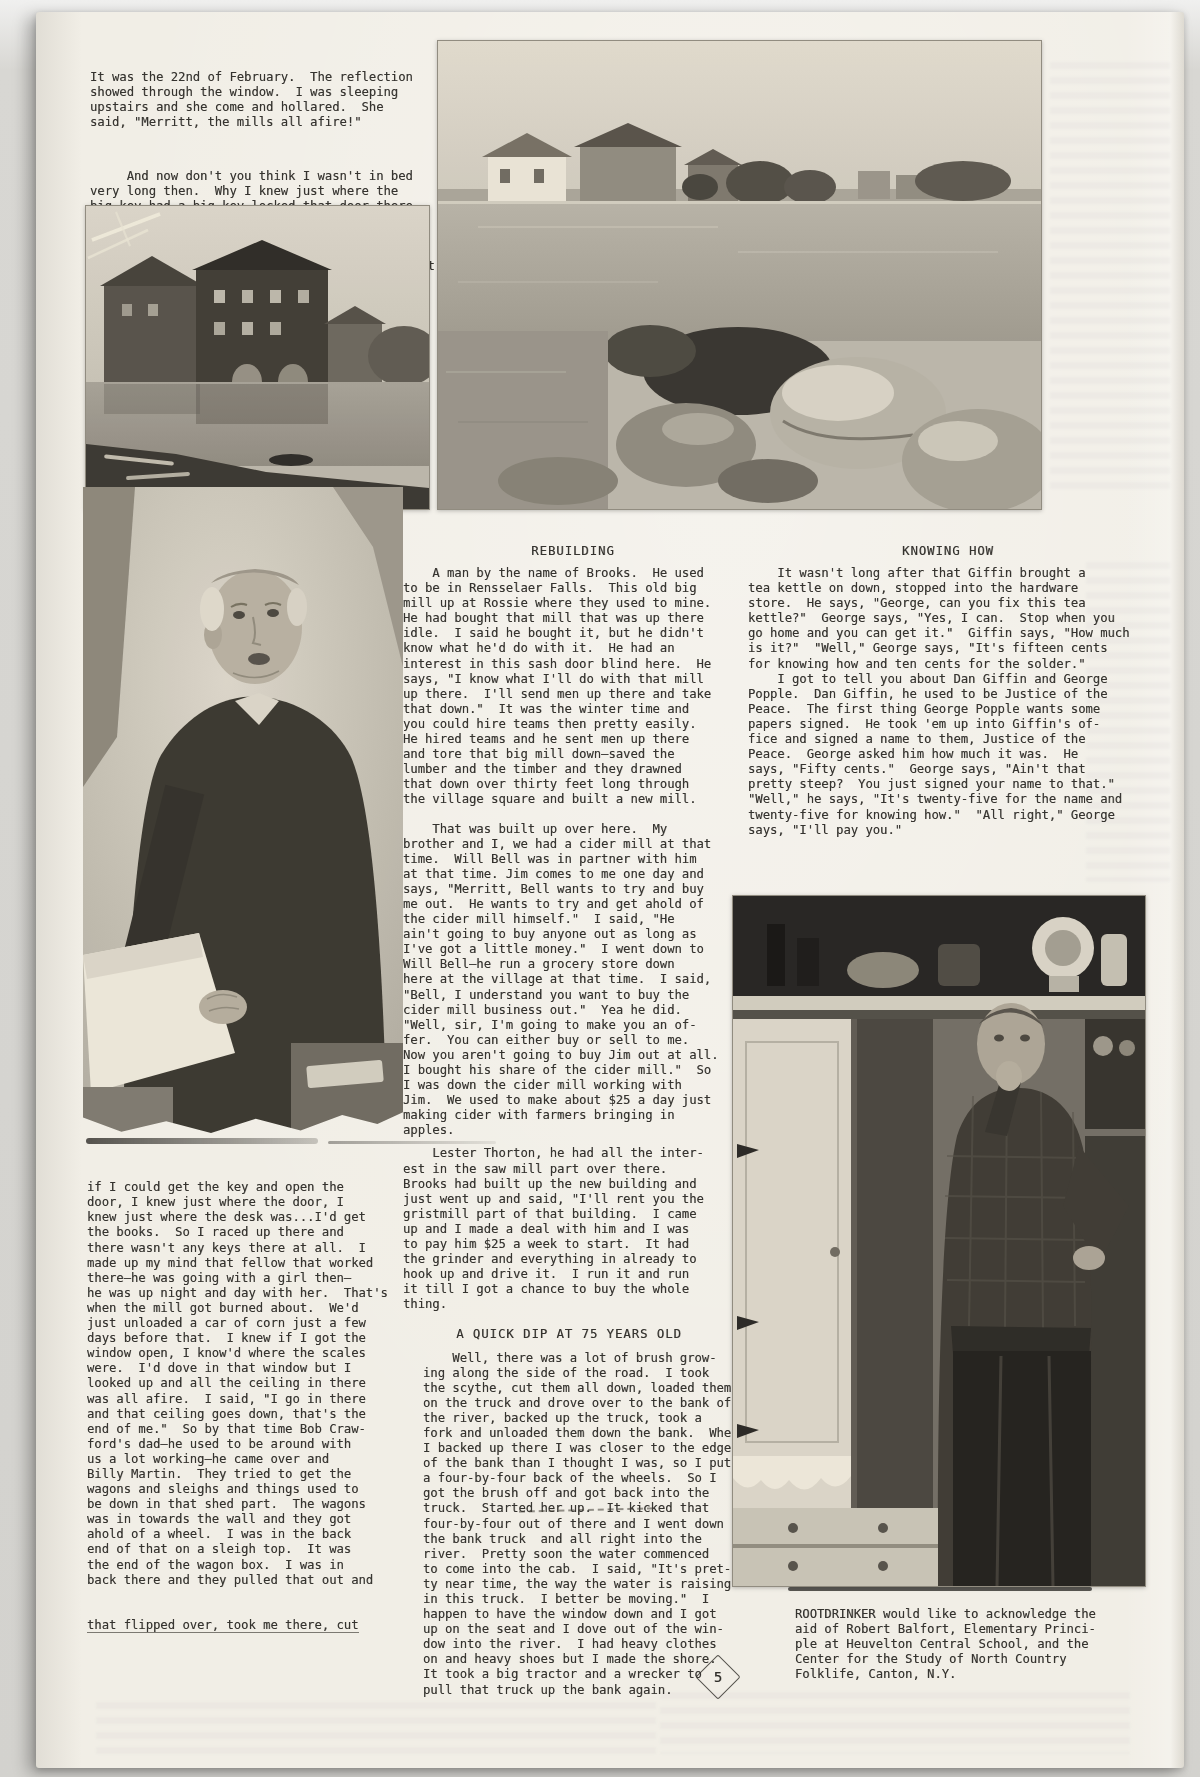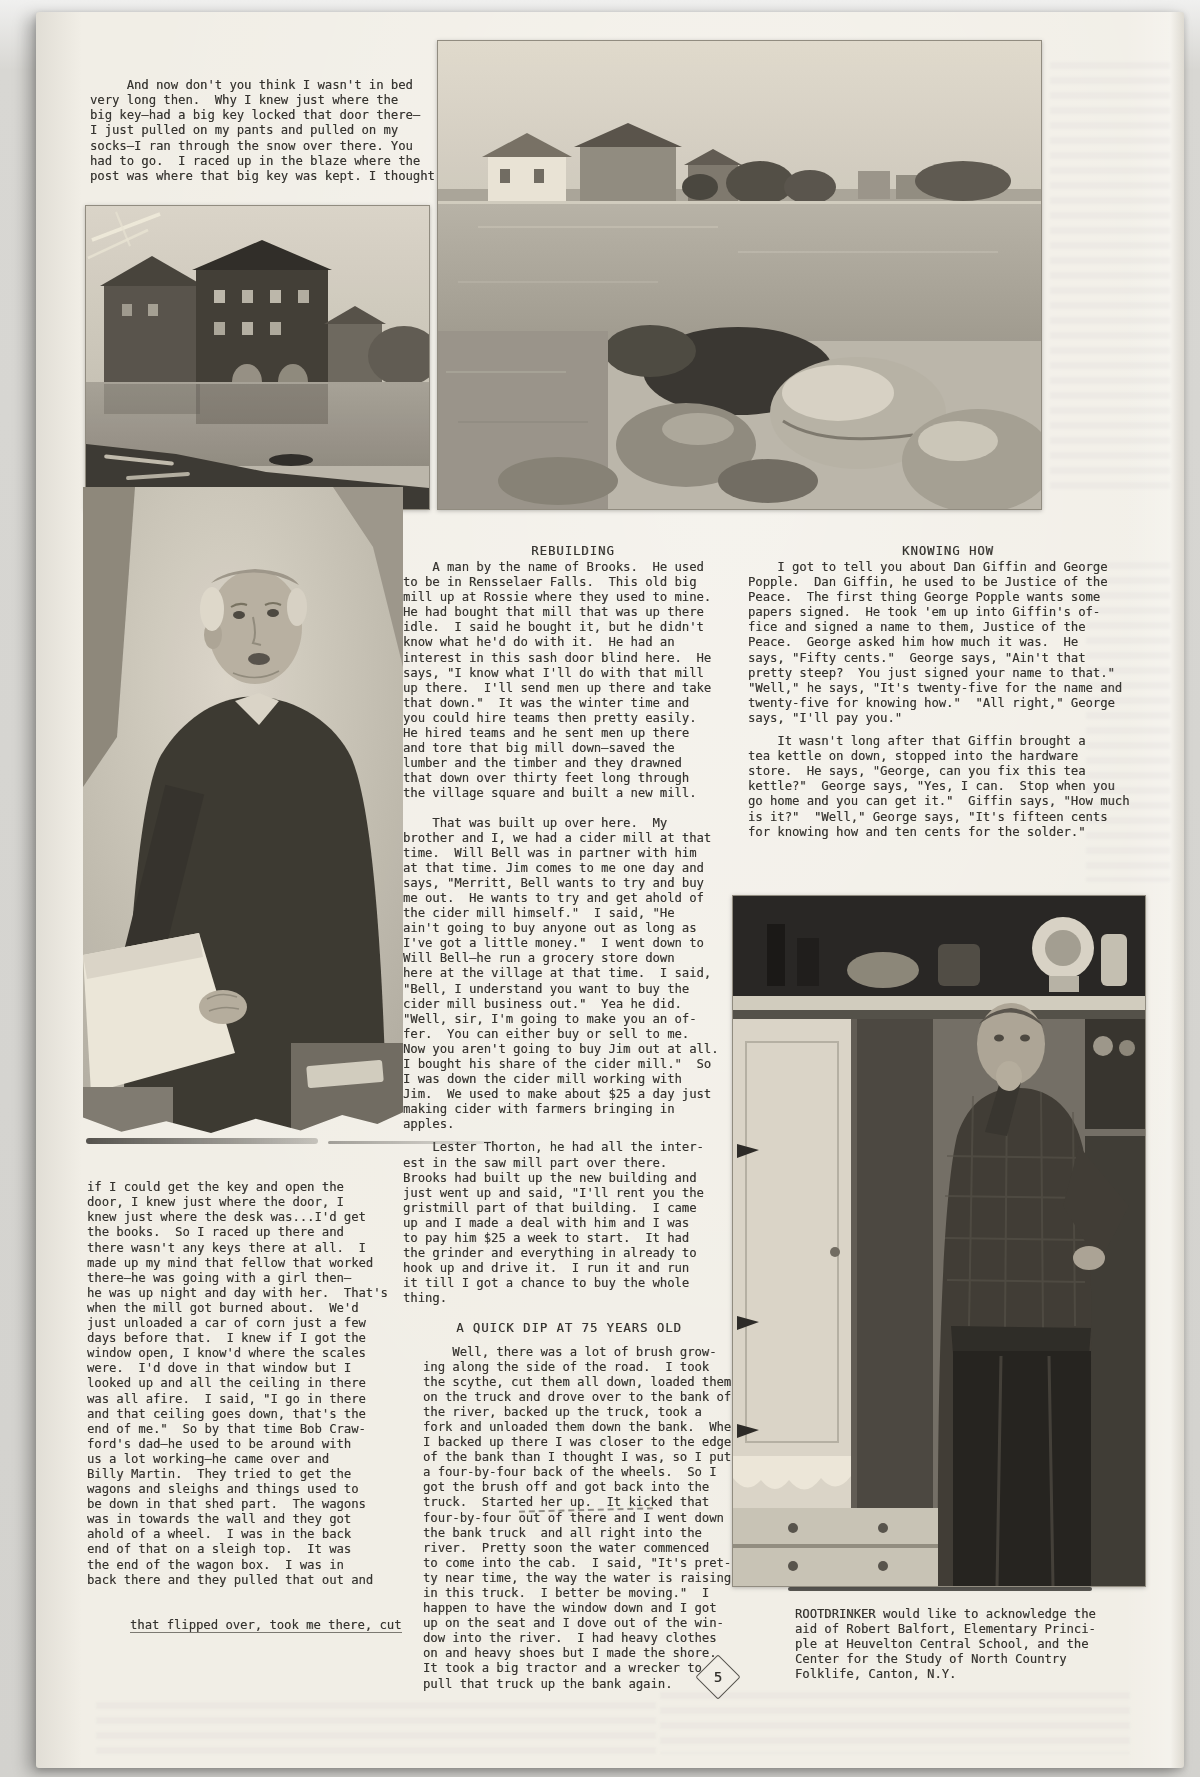--- a/index.html
+++ b/index.html
@@ -23,34 +23,34 @@
     font-size:12.2px;line-height:15.1px;
     text-shadow:.35px .35px .35px rgba(53,51,47,.45);
   }
   .para{margin-top:8px;}
   .colhead{
     text-align:center;letter-spacing:.9px;white-space:pre;
     color:#35332f;text-shadow:.4px .4px .4px rgba(53,51,47,.5);
     font-size:12.4px;line-height:15px;
   }
   .midhead{margin-top:13px;margin-bottom:10px;position:relative;text-align:center;}
-  .headgap{margin-bottom:2px;padding-left:8px;}
+  .headgap{margin-bottom:8px;padding-left:8px;}
   .photo{
     position:absolute;overflow:hidden;
     border:1px solid rgba(62,58,50,.35);
     box-shadow:0 1px 4px rgba(0,0,0,.25);
     filter:sepia(.07) contrast(.97);
     background:#b9b5ab;
   }
   .photo svg{display:block;}
   .torn{
     border:none;
     clip-path:polygon(0 0,100% 0,100% 96.8%,92% 98.6%,81% 97.2%,68% 99.6%,54% 97.8%,40% 100%,26% 98.2%,12% 99.8%,0 97.6%);
   }
-  .u{border-bottom:1.6px solid rgba(52,48,42,.62);margin-left:43px;}
+  .u{border-bottom:1.6px solid rgba(52,48,42,.62);}
   .pagenum{position:absolute;left:699px;top:1658px;width:38px;height:38px;}
   .pagenum .dia{
     position:absolute;inset:3px;transform:rotate(45deg);
     border:1.7px solid rgba(48,45,40,.8);border-radius:2px;
   }
   .pagenum .num{
     position:absolute;inset:0;display:flex;align-items:center;justify-content:center;
     font-size:14px;color:#2f2d29;text-shadow:.4px .4px 0 rgba(47,45,41,.5);
   }
   .mark{position:absolute;pointer-events:none;}
@@ -72,20 +72,24 @@
 
 <div class="paper">
 
   <div class="bleed" style="left:1014px;top:50px;width:120px;height:430px;"></div>
   <div class="bleed" style="left:624px;top:1680px;width:470px;height:62px;"></div>
   <div class="bleed" style="left:60px;top:1690px;width:560px;height:54px;"></div>
   <div class="bleed" style="left:1050px;top:550px;width:84px;height:320px;"></div>
 </div>
 
 <div class="tw" style="left:90px;top:40px;width:352px;">
+  <div>It was the 22nd of February.  The reflection
+showed through the window.  I was sleeping
+upstairs and she come and hollared.  She
+said, "Merritt, the mills all afire!"</div>
   <div class="para">     And now don't you think I wasn't in bed
 very long then.  Why I knew just where the
 big key—had a big key locked that door there—
 I just pulled on my pants and pulled on my
 socks—I ran through the snow over there. You
 had to go.  I raced up in the blaze where the
 post was where that big key was kept. I thought</div>
 </div>
 
 <div class="photo" style="left:437px;top:40px;width:603px;height:468px;">
@@ -255,38 +259,38 @@
 happen to have the window down and I got
 up on the seat and I dove out of the win-
 dow into the river.  I had heavy clothes
 on and heavy shoes but I made the shore.
 It took a big tractor and a wrecker to
 pull that truck up the bank again.</div>
 </div>
 
 <div style="position:absolute;left:748px;top:543px;width:392px;">
   <div class="colhead headgap">KNOWING HOW</div>
+  <div class="tw para" style="position:static;">    It wasn't long after that Giffin brought a
+tea kettle on down, stopped into the hardware
+store.  He says, "George, can you fix this tea
+kettle?"  George says, "Yes, I can.  Stop when you
+go home and you can get it."  Giffin says, "How much
+is it?"  "Well," George says, "It's fifteen cents
+for knowing how and ten cents for the solder."</div>
   <div class="tw" style="position:static;">    I got to tell you about Dan Giffin and George
 Popple.  Dan Giffin, he used to be Justice of the
 Peace.  The first thing George Popple wants some
 papers signed.  He took 'em up into Giffin's of-
 fice and signed a name to them, Justice of the
 Peace.  George asked him how much it was.  He
 says, "Fifty cents."  George says, "Ain't that
 pretty steep?  You just signed your name to that."
 "Well," he says, "It's twenty-five for the name and
 twenty-five for knowing how."  "All right," George
 says, "I'll pay you."</div>
-  <div class="tw para" style="position:static;">    It wasn't long after that Giffin brought a
-tea kettle on down, stopped into the hardware
-store.  He says, "George, can you fix this tea
-kettle?"  George says, "Yes, I can.  Stop when you
-go home and you can get it."  Giffin says, "How much
-is it?"  "Well," George says, "It's fifteen cents
-for knowing how and ten cents for the solder."</div>
 </div>
 
 <div class="photo torn" style="left:83px;top:487px;width:320px;height:646px;">
   <svg width="320" height="646" viewBox="0 0 320 646">
     <defs>
       <radialGradient id="bgC" cx="45%" cy="30%" r="85%">
         <stop offset="0" stop-color="#d9d5cb"></stop>
           <stop offset="1" stop-color="#aeaaa0"></stop>
       </radialGradient>
     </defs>

